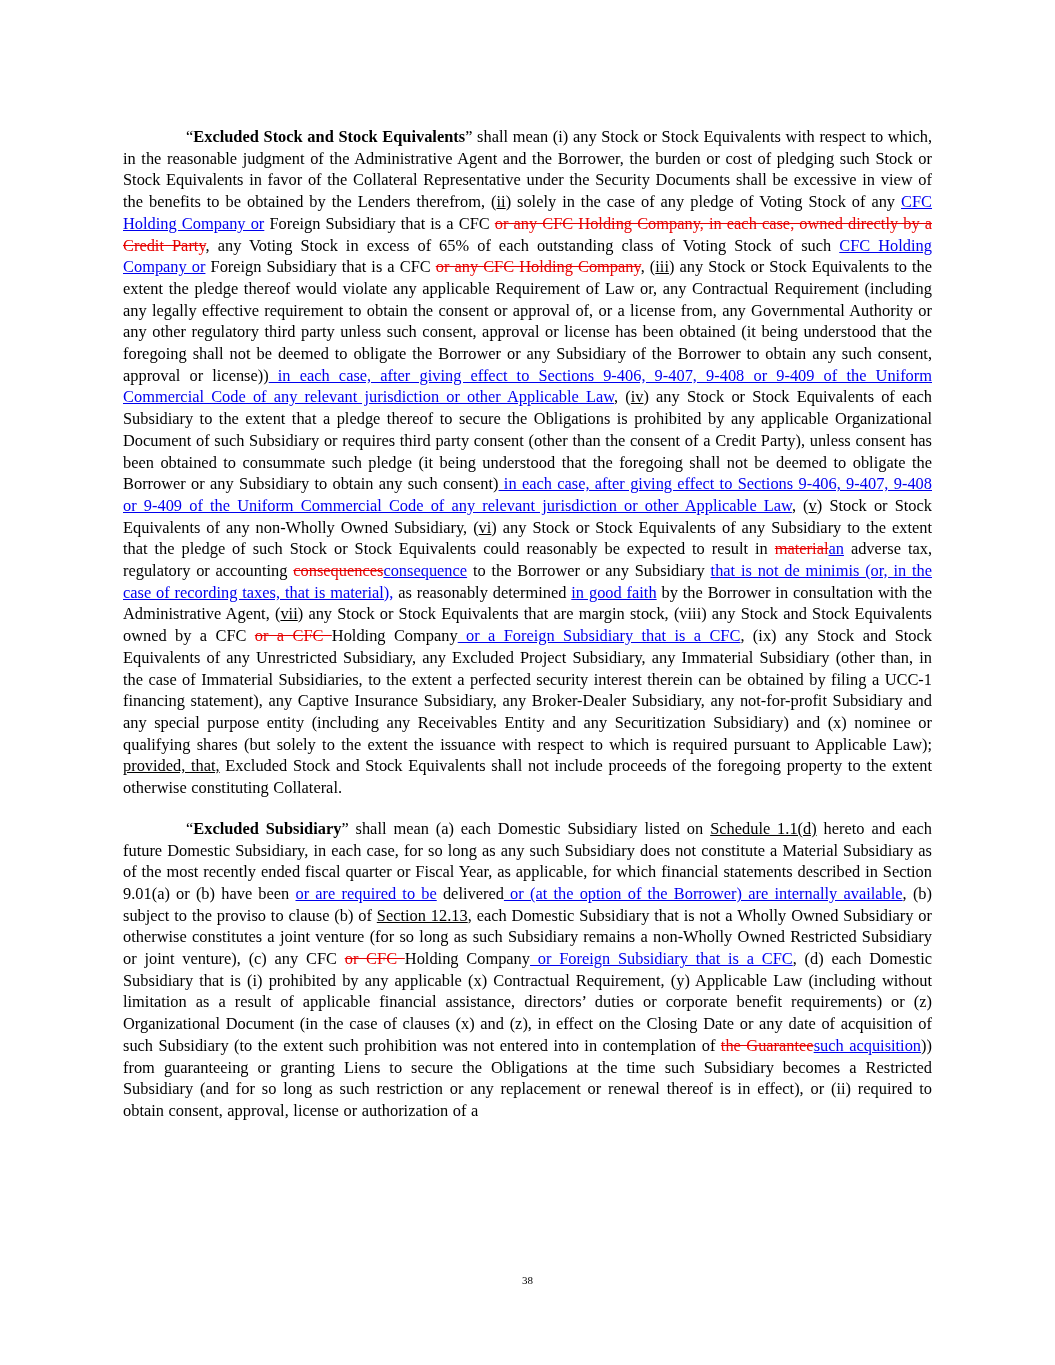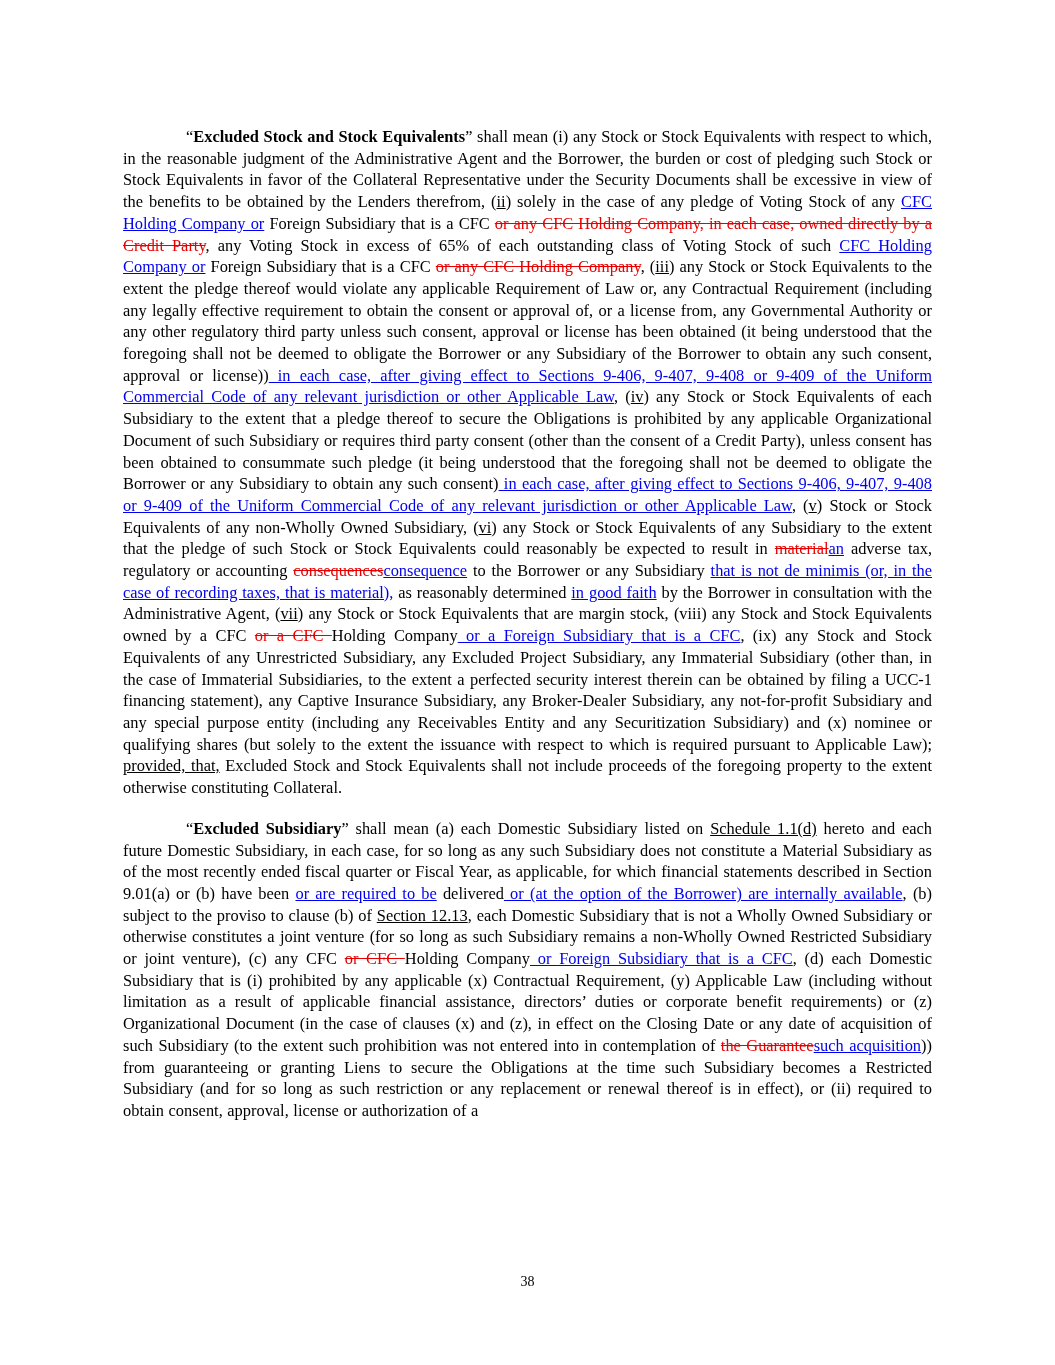--- a/index.html
+++ b/index.html
@@ -31,21 +31,21 @@
   .run-b { font-weight: 700; }
   .run-u { text-decoration: underline; }
   .run-ins { color: var(--ins-color, #0000ee); text-decoration: underline; }
   .run-del { color: var(--del-color, #e60000); text-decoration: line-through; }
   .footer {
     position: absolute;
     left: 0;
     top: 1274px;
     width: 100%;
     text-align: center;
-    font-size: 14px;
+    font-size: 11px;
   }
 </style>
 </head>
 <body>
 
 <div class="page">
   <div class="content">
     <p class="para"><span class="run-n">“</span><span class="run-b">Excluded Stock and Stock Equivalents</span><span class="run-n">” shall mean (i) any Stock or Stock Equivalents with respect to which, in the reasonable judgment of the Administrative Agent and the Borrower, the burden or cost of pledging such Stock or Stock Equivalents in favor of the Collateral Representative under the Security Documents shall be excessive in view of the benefits to be obtained by the Lenders therefrom, (</span><span class="run-u">ii</span><span class="run-n">) solely in the case of any pledge of Voting Stock of any </span><span class="run-ins">CFC Holding Company or</span><span class="run-n"> Foreign Subsidiary that is a CFC </span><span class="run-del">or any CFC Holding Company, in each case, owned directly by a Credit Party</span><span class="run-n">, any Voting Stock in excess of 65% of each outstanding class of Voting Stock of such </span><span class="run-ins">CFC Holding Company or</span><span class="run-n"> Foreign Subsidiary that is a CFC </span><span class="run-del">or any CFC Holding Company</span><span class="run-n">, (</span><span class="run-u">iii</span><span class="run-n">) any Stock or Stock Equivalents to the extent the pledge thereof would violate any applicable Requirement of Law or, any Contractual Requirement (including any legally effective requirement to obtain the consent or approval of, or a license from, any Governmental Authority or any other regulatory third party unless such consent, approval or license has been obtained (it being understood that the foregoing shall not be deemed to obligate the Borrower or any Subsidiary of the Borrower to obtain any such consent, approval or license))</span><span class="run-ins"> in each case, after giving effect to Sections 9-406, 9-407, 9-408 or 9-409 of the Uniform Commercial Code of any relevant jurisdiction or other Applicable Law</span><span class="run-n">, (</span><span class="run-u">iv</span><span class="run-n">) any Stock or Stock Equivalents of each Subsidiary to the extent that a pledge thereof to secure the Obligations is prohibited by any applicable Organizational Document of such Subsidiary or requires third party consent (other than the consent of a Credit Party), unless consent has been obtained to consummate such pledge (it being understood that the foregoing shall not be deemed to obligate the Borrower or any Subsidiary to obtain any such consent)</span><span class="run-ins"> in each case, after giving effect to Sections 9-406, 9-407, 9-408 or 9-409 of the Uniform Commercial Code of any relevant jurisdiction or other Applicable Law</span><span class="run-n">, (</span><span class="run-u">v</span><span class="run-n">) Stock or Stock Equivalents of any non-Wholly Owned Subsidiary, (</span><span class="run-u">vi</span><span class="run-n">) any Stock or Stock Equivalents of any Subsidiary to the extent that the pledge of such Stock or Stock Equivalents could reasonably be expected to result in </span><span class="run-del">material</span><span class="run-ins">an</span><span class="run-n"> adverse tax, regulatory or accounting </span><span class="run-del">consequences</span><span class="run-ins">consequence</span><span class="run-n"> to the Borrower or any Subsidiary </span><span class="run-ins">that is not de minimis (or, in the case of recording taxes, that is material),</span><span class="run-n"> as reasonably determined </span><span class="run-ins">in good faith</span><span class="run-n"> by the Borrower in consultation with the Administrative Agent, (</span><span class="run-u">vii</span><span class="run-n">) any Stock or Stock Equivalents that are margin stock, (viii) any Stock and Stock Equivalents owned by a CFC </span><span class="run-del">or a CFC </span><span class="run-n">Holding Company</span><span class="run-ins"> or a Foreign Subsidiary that is a CFC</span><span class="run-n">, (ix) any Stock and Stock Equivalents of any Unrestricted Subsidiary, any Excluded Project Subsidiary, any Immaterial Subsidiary (other than, in the case of Immaterial Subsidiaries, to the extent a perfected security interest therein can be obtained by filing a UCC-1 financing statement), any Captive Insurance Subsidiary, any Broker-Dealer Subsidiary, any not-for-profit Subsidiary and any special purpose entity (including any Receivables Entity and any Securitization Subsidiary) and (x) nominee or qualifying shares (but solely to the extent the issuance with respect to which is required pursuant to Applicable Law); </span><span class="run-u">provided, that,</span><span class="run-n"> Excluded Stock and Stock Equivalents shall not include proceeds of the foregoing property to the extent otherwise constituting Collateral.</span></p>
     <p class="para"><span class="run-n">“</span><span class="run-b">Excluded Subsidiary</span><span class="run-n">” shall mean (a) each Domestic Subsidiary listed on </span><span class="run-u">Schedule 1.1(d)</span><span class="run-n"> hereto and each future Domestic Subsidiary, in each case, for so long as any such Subsidiary does not constitute a Material Subsidiary as of the most recently ended fiscal quarter or Fiscal Year, as applicable, for which financial statements described in Section 9.01(a) or (b) have been </span><span class="run-ins">or are required to be</span><span class="run-n"> delivered</span><span class="run-ins"> or (at the option of the Borrower) are internally available</span><span class="run-n">, (b) subject to the proviso to clause (b) of </span><span class="run-u">Section 12.13</span><span class="run-n">, each Domestic Subsidiary that is not a Wholly Owned Subsidiary or otherwise constitutes a joint venture (for so long as such Subsidiary remains a non-Wholly Owned Restricted Subsidiary or joint venture), (c) any CFC </span><span class="run-del">or CFC </span><span class="run-n">Holding Company</span><span class="run-ins"> or Foreign Subsidiary that is a CFC</span><span class="run-n">, (d) each Domestic Subsidiary that is (i) prohibited by any applicable (x) Contractual Requirement, (y) Applicable Law (including without limitation as a result of applicable financial assistance, directors’ duties or corporate benefit requirements) or (z) Organizational Document (in the case of clauses (x) and (z), in effect on the Closing Date or any date of acquisition of such Subsidiary (to the extent such prohibition was not entered into in contemplation of </span><span class="run-del">the Guarantee</span><span class="run-ins">such acquisition</span><span class="run-n">)) from guaranteeing or granting Liens to secure the Obligations at the time such Subsidiary becomes a Restricted Subsidiary (and for so long as such restriction or any replacement or renewal thereof is in effect), or (ii) required to obtain consent, approval, license or authorization of a</span></p>
   </div>

